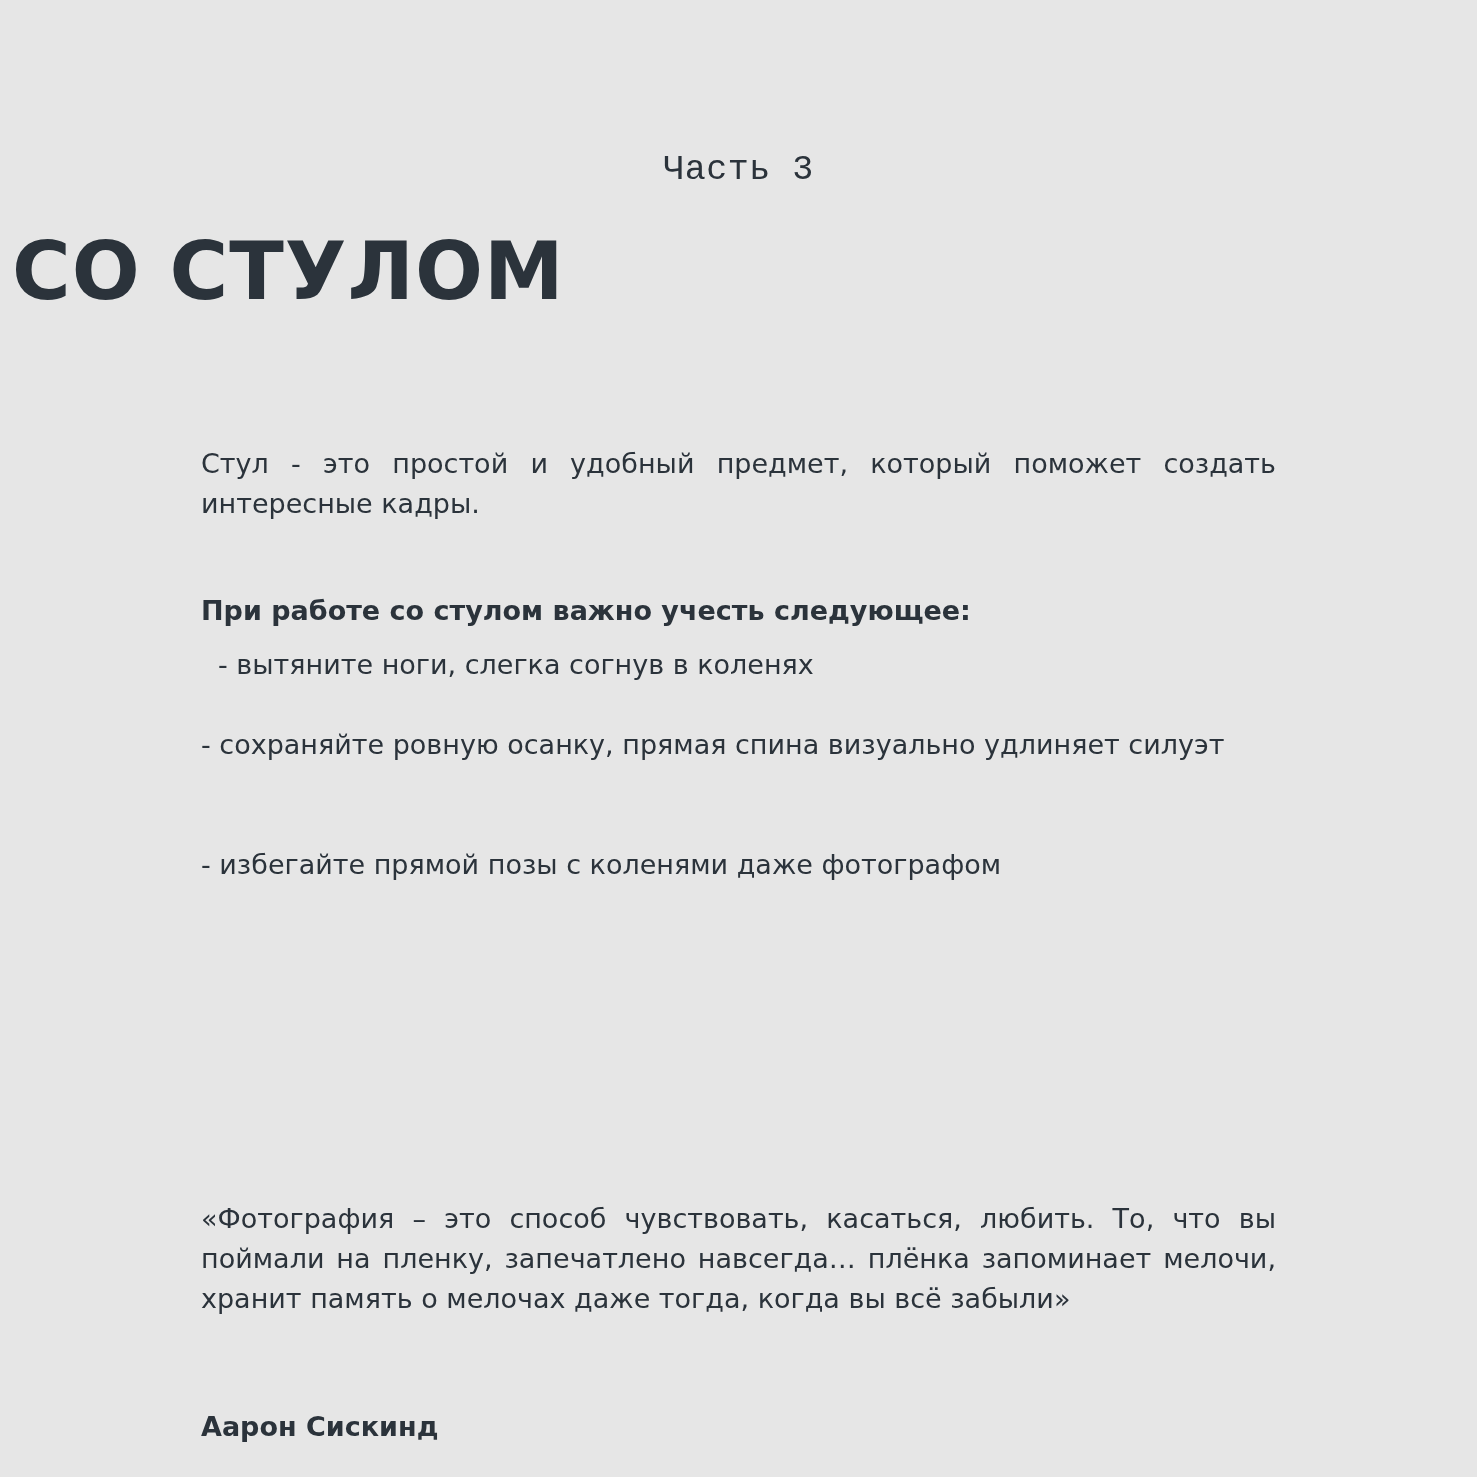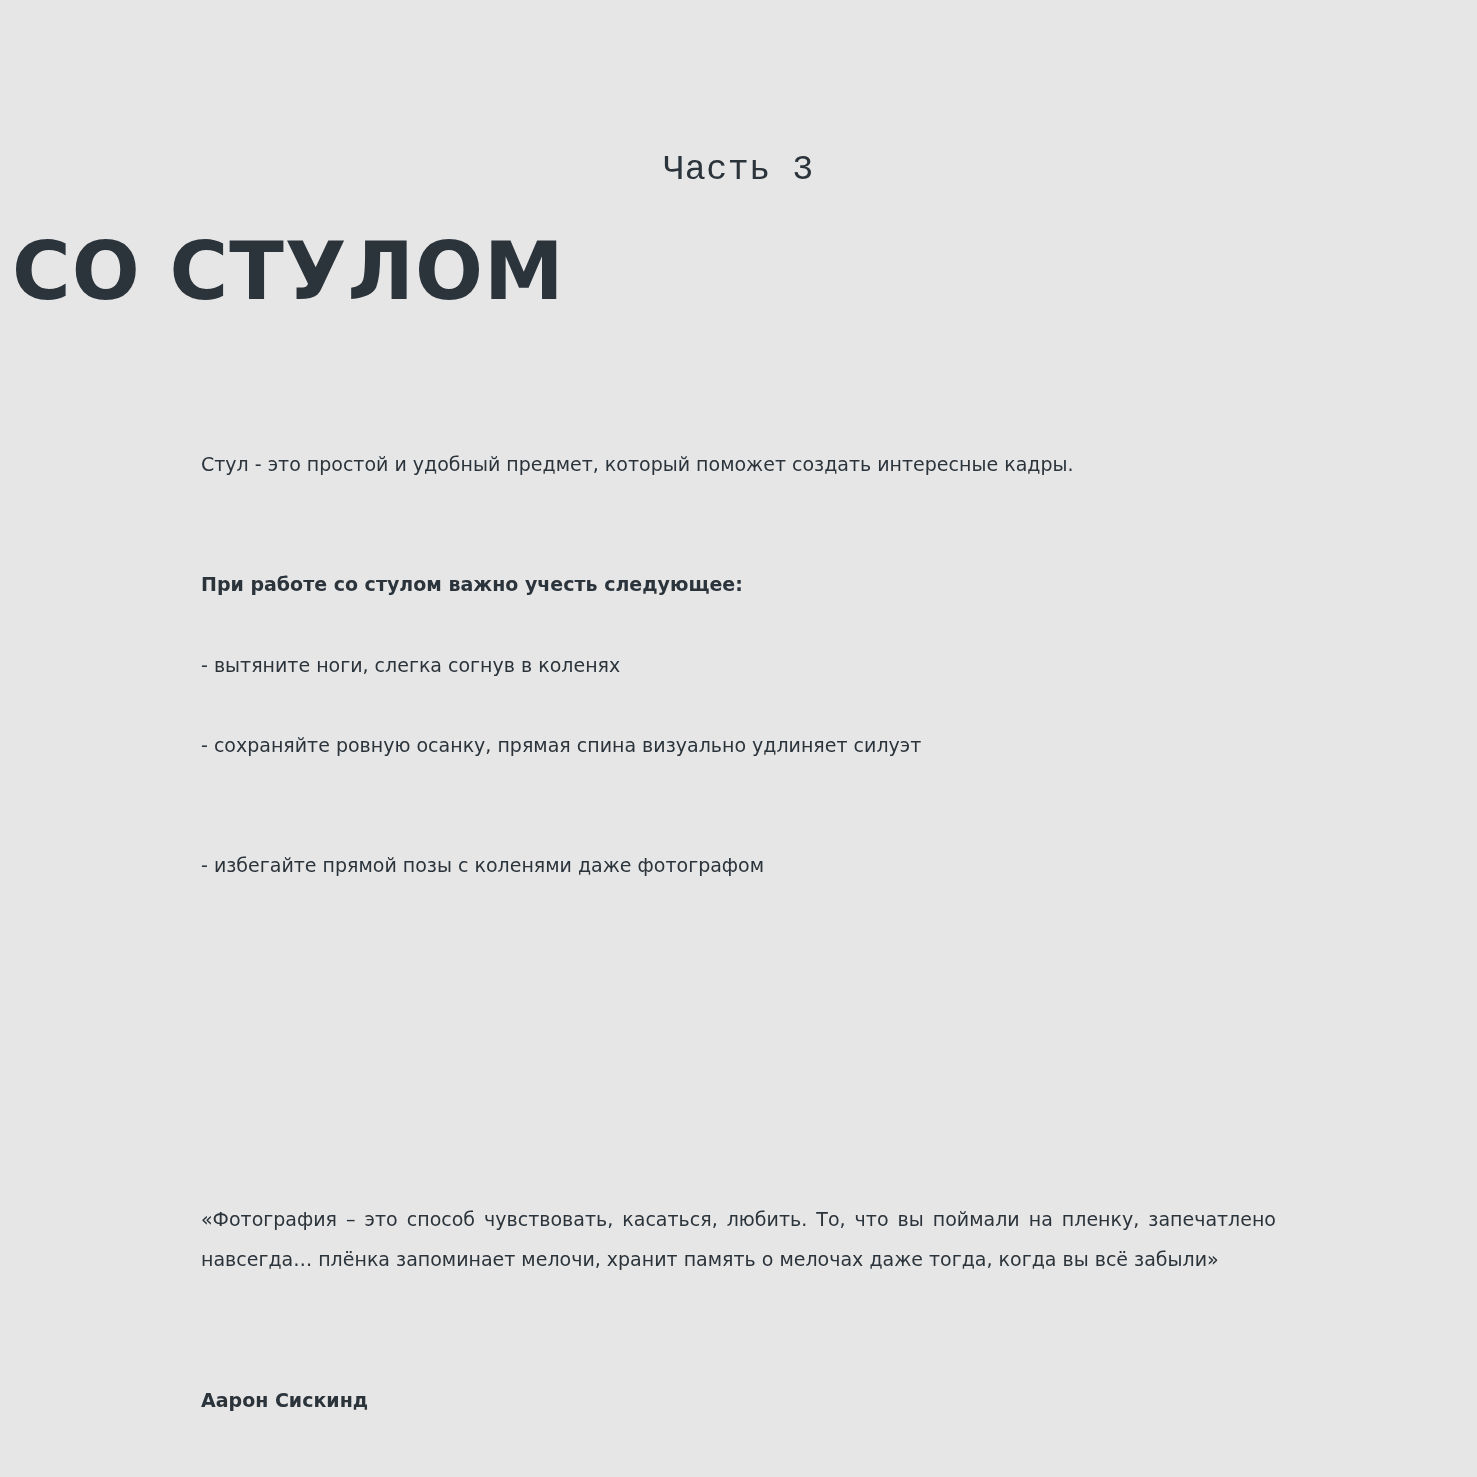--- a/index.html
+++ b/index.html
@@ -18,27 +18,27 @@
       font-family: Liberation Mono, monospace;
     }
     .title {
       position: absolute; top: 225px; left: 0; width: 1477px;
       text-align: left; font-size: 80px; font-weight: 700;
       letter-spacing: 1px;
       padding-left: 12px;
     }
     .text {
       position: absolute; left: 201px; width: 1075px;
-      font-size: 19px; line-height: 40px; text-align: justify;
+      font-size: 27px; line-height: 40px; text-align: justify;
       text-align-last: left;
     }
-    .bold { font-weight: 700; }
+    .bold { font-weight: 700; margin-top: 27px; }
     #p1 { top: 444px; }
     #p2 { top: 564px; }
-    #p3 { top: 645px; }
+    #p3 { top: 645px; margin-left: 17px; }
     #p4 { top: 725px; }
     #p5 { top: 845px; }
     #quote { top: 1199px; }
     #author { top: 1380px; }
   </style>
 </head>
 <body>
 
 <div>
   <div class="subtitle">Часть 3</div>

